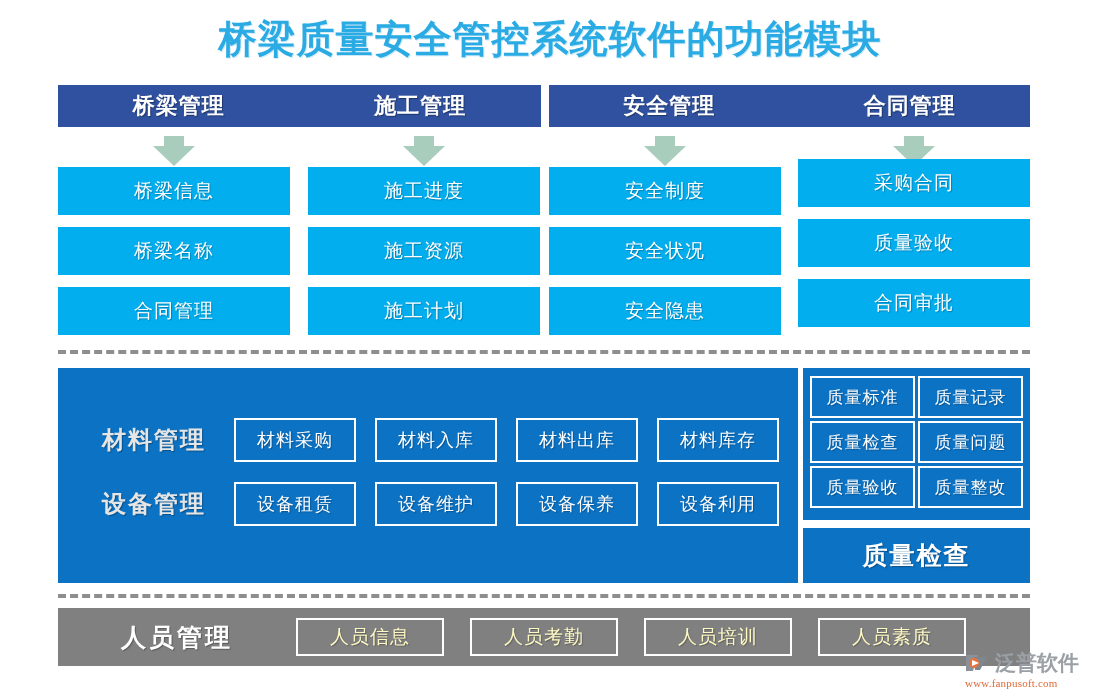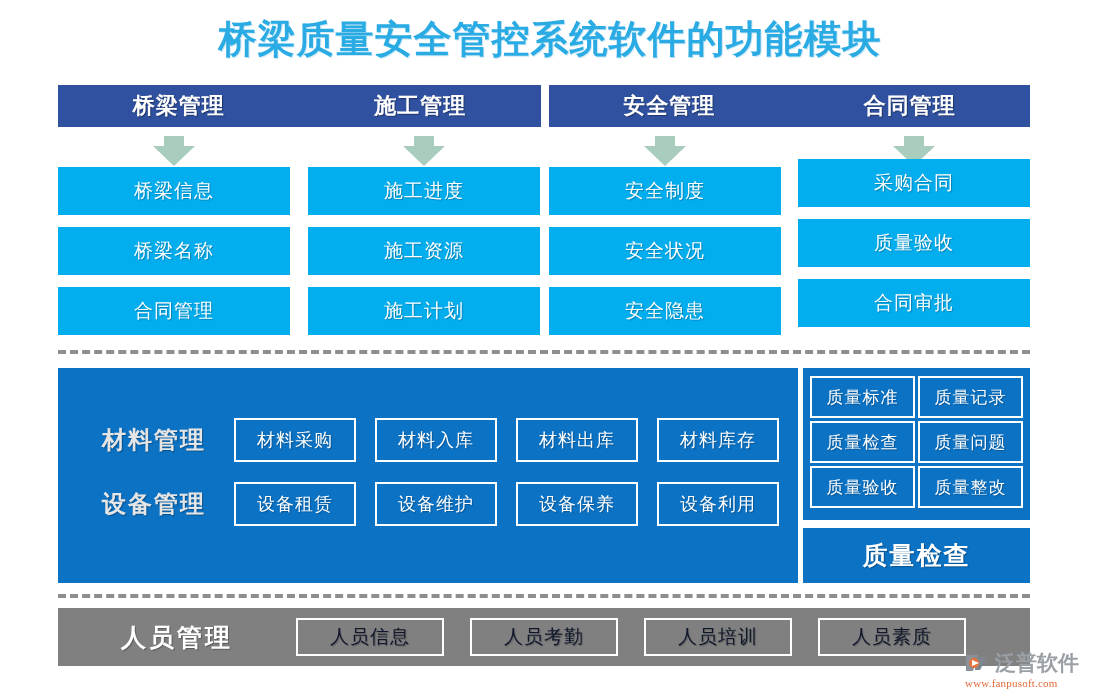--- a/index.html
+++ b/index.html
@@ -225,21 +225,21 @@
     font-size: 25px;
     font-weight: bold;
     letter-spacing: 3px;
     text-shadow: 1px 1px 1px rgba(0,0,0,0.3);
   }
   .staff-cell {
     width: 148px;
     height: 38px;
     margin-right: 26px;
     border: 2px solid #ffffff;
-    color: #0f172a;
+    color: #fef9c3;
     font-size: 19px;
     display: flex;
     align-items: center;
     justify-content: center;
     box-sizing: border-box;
     letter-spacing: 1px;
     text-shadow: 1px 1px 1px rgba(0,0,0,0.25);
   }
 
   

